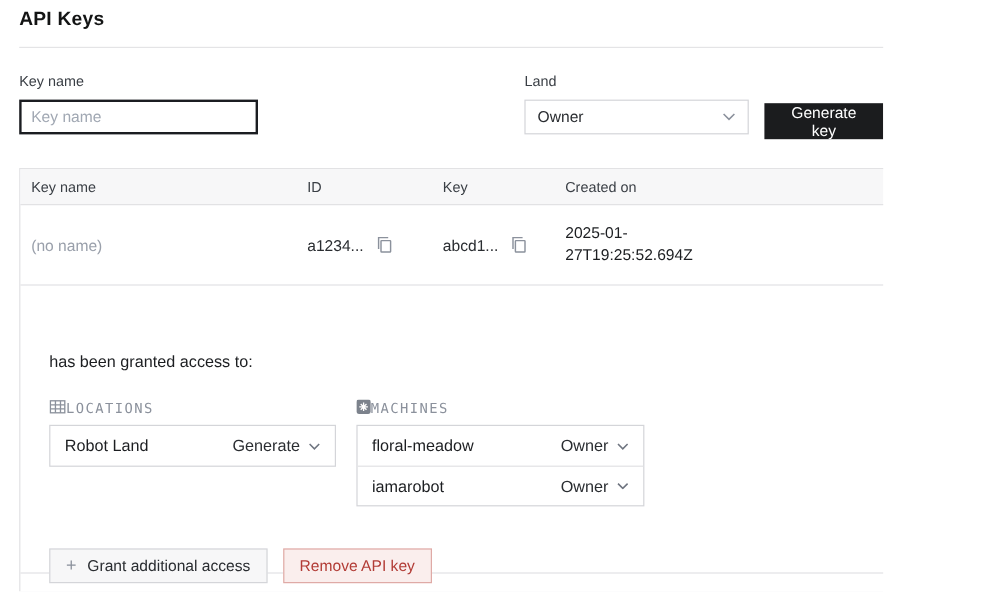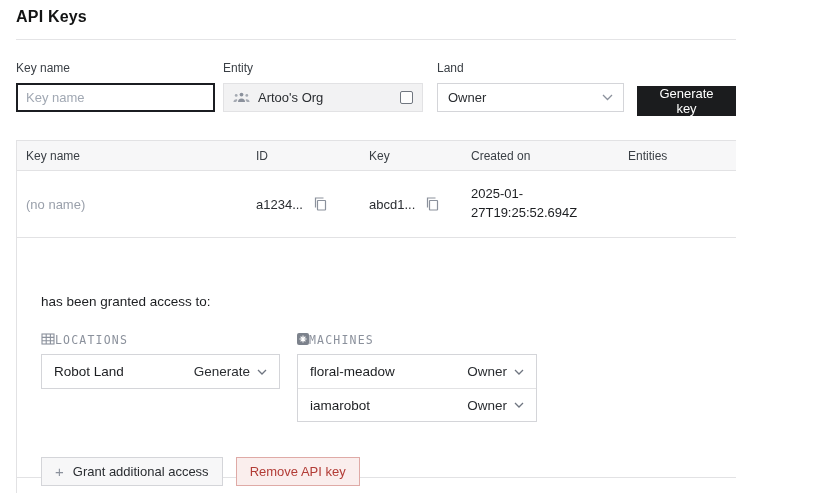--- a/index.html
+++ b/index.html
@@ -68,37 +68,20 @@
 <div class="page">
 
   <div class="page-title">API Keys</div>
   <div class="title-divider"></div>
 
   <div class="field f-keyname">
     <label>Key name</label>
     <input class="keyname-input" autofocus="" placeholder="Key name" style="">
   </div>
 
-  <div class="field f-entity">
-    <label>Entity</label>
-    <div class="select-box entity-select">
-      <span>
-        <svg width="17" height="11" viewBox="0 0 17 11" fill="#8b919c">
-          <circle cx="8.5" cy="2.6" r="1.9"></circle>
-          <path d="M5 10 a3.5 3.5 0 0 1 7 0 z"></path>
-          <circle cx="3.2" cy="3.4" r="1.4" opacity="0.75"></circle>
-          <path d="M0.4 10 a2.9 2.9 0 0 1 3.6 -2.7 l 0.4 0.9 a4.6 4.6 0 0 0 -1.2 1.8 z" opacity="0.75"></path>
-          <circle cx="13.8" cy="3.4" r="1.4" opacity="0.75"></circle>
-          <path d="M16.6 10 a2.9 2.9 0 0 0 -3.6 -2.7 l -0.4 0.9 a4.6 4.6 0 0 1 1.2 1.8 z" opacity="0.75"></path>
-        </svg>
-      </span>
-      <span>Artoo's Org</span>
-      <span class="entity-square"></span>
-    </div>
-  </div>
 
   <div class="field f-role">
     <label>Land</label>
     <div class="select-box role-select">
       <span>Owner</span>
       <span class="chev">
         <svg width="11" height="7" viewBox="0 0 11 7" fill="none" stroke="#8b919c" stroke-width="1.3">
             <path d="M1 1 L5.5 5.5 L10 1"></path>
           </svg>
       </span>
@@ -106,21 +89,20 @@
   </div>
 
   <button class="generate-btn">Generate key</button>
 
   <div class="table">
     <div class="tgrid thead">
       <div class="hc">Key name</div>
       <div class="hc">ID</div>
       <div class="hc">Key</div>
       <div class="hc">Created on</div>
-      <div class="hc">Entities</div>
       <div class="hc"></div>
     </div>
 
     <div class="tgrid trow">
       <div class="c-name">(no name)</div>
       <div class="c-id">
         <span>a1234...</span>
         <button class="icon-btn">
           <span>
             <svg width="15" height="16" viewBox="0 0 15 16" fill="none" stroke="#8b919c" stroke-width="1.2">

